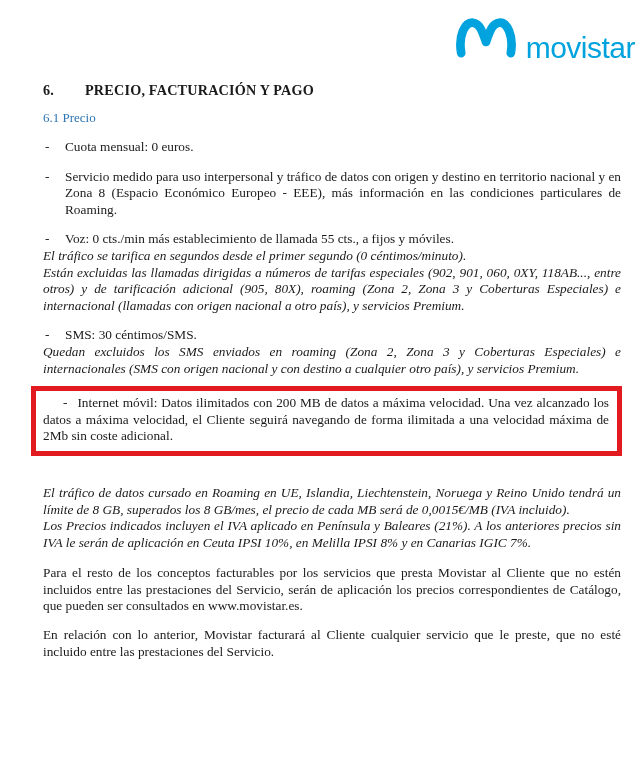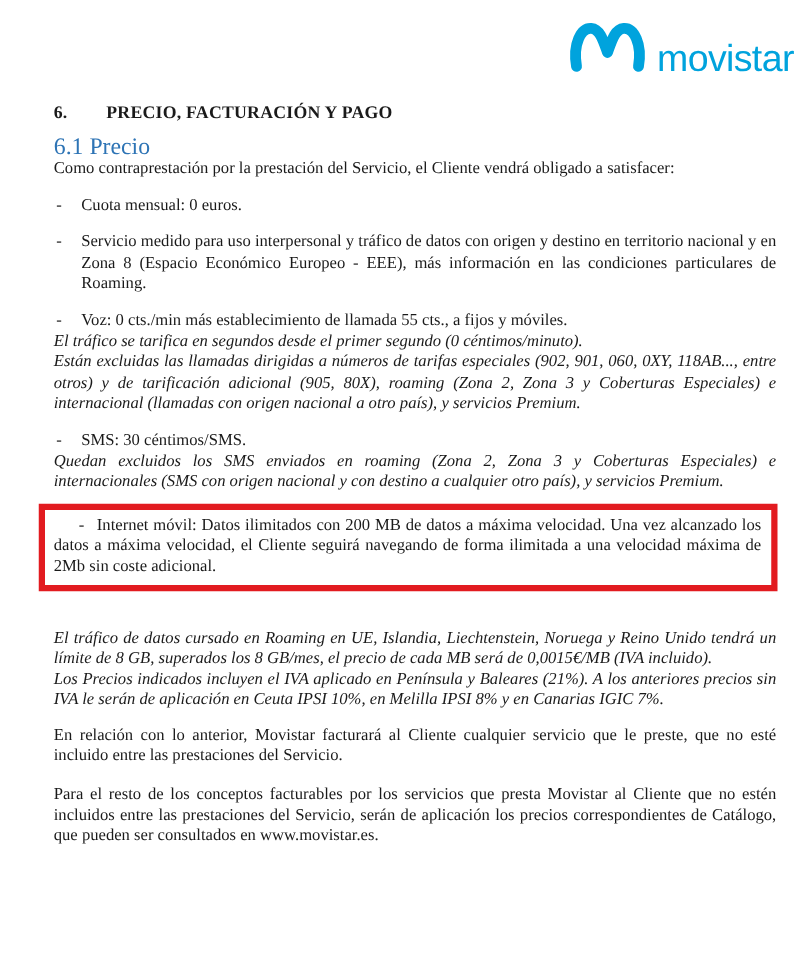--- a/index.html
+++ b/index.html
@@ -33,21 +33,21 @@
   .content p { margin: 0; }
 
   .doc-heading {
     display: flex; margin: 21px 0 0 0;
     font-size: 14.2px; font-weight: bold; line-height: 18px;
     text-align: left; letter-spacing: 0.2px;
   }
   .h-num { width: 42px; flex: 0 0 42px; }
 
   .sub-heading {
-    margin: 10px 0 0 0; font-size: 19px; font-weight: normal;
+    margin: 10px 0 0 0; font-size: 13px; font-weight: normal;
     line-height: 17px; text-align: left;
   }
 
   .para  { margin-top: 13px; }
   .para-tight { margin-top: 2px; }
 
   .li { position: relative; padding-left: 22px; margin-top: 13px; }
   .li .marker { position: absolute; left: 2px; top: 0; }
 
   .sub { margin-left: 22px; margin-top: 13px; font-style: italic; }
@@ -74,21 +74,20 @@
 
   <main class="content" style="color: rgb(26, 26, 26);">
 
     <h1 class="doc-heading">
       <span class="h-num">6.</span>
       <span class="h-title">PRECIO, FACTURACIÓN Y PAGO</span>
     </h1>
 
     <h2 class="sub-heading" style="color: rgb(46, 116, 181);">6.1 Precio</h2>
 
-    <p class="para-tight">Como contraprestación por la prestación del Servicio, el Cliente vendrá obligado a satisfacer:</p>
 
     <div class="li">
       <span class="marker">-</span>
       <p>Cuota mensual: 0 euros.</p>
     </div>
 
     <div class="li">
       <span class="marker">-</span>
       <p>Servicio medido para uso interpersonal y tráfico de datos con origen y destino en territorio nacional y en Zona 8 (Espacio Económico Europeo - EEE), más información en las condiciones particulares de Roaming.</p>
     </div>
@@ -110,18 +109,18 @@
     <p class="sub">Quedan excluidos los SMS enviados en roaming (Zona 2, Zona 3 y Coberturas Especiales) e internacionales (SMS con origen nacional y con destino a cualquier otro país), y servicios Premium.</p>
 
     <div class="highlight-box" style="border-color:#e21b20;">
       <p class="box-text"><span class="box-marker">-</span><span>Internet móvil: Datos ilimitados con 200 MB de datos a máxima velocidad. Una vez alcanzado los datos a máxima velocidad, el Cliente seguirá navegando de forma ilimitada a una velocidad máxima de 2Mb sin coste adicional.</span></p>
     </div>
 
     <p class="sub" style="margin-top:29px;">El tráfico de datos cursado en Roaming en UE, Islandia, Liechtenstein, Noruega y Reino Unido tendrá un límite de 8 GB, superados los 8 GB/mes, el precio de cada MB será de 0,0015€/MB (IVA incluido).</p>
 
     <p class="sub">Los Precios indicados incluyen el IVA aplicado en Península y Baleares (21%). A los anteriores precios sin IVA le serán de aplicación en Ceuta IPSI 10%, en Melilla IPSI 8% y en Canarias IGIC 7%.</p>
 
+    <p class="para" style="margin-top:14px;">Para el resto de los conceptos facturables por los servicios que presta Movistar al Cliente que no estén incluidos entre las prestaciones del Servicio, serán de aplicación los precios correspondientes de Catálogo, que pueden ser consultados en www.movistar.es.</p>
+
     <p class="para" style="margin-top:12px;">En relación con lo anterior, Movistar facturará al Cliente cualquier servicio que le preste, que no esté incluido entre las prestaciones del Servicio.</p>
-
-    <p class="para" style="margin-top:14px;">Para el resto de los conceptos facturables por los servicios que presta Movistar al Cliente que no estén incluidos entre las prestaciones del Servicio, serán de aplicación los precios correspondientes de Catálogo, que pueden ser consultados en www.movistar.es.</p>
 
   </main>
 </div>
 
 </body></html>

